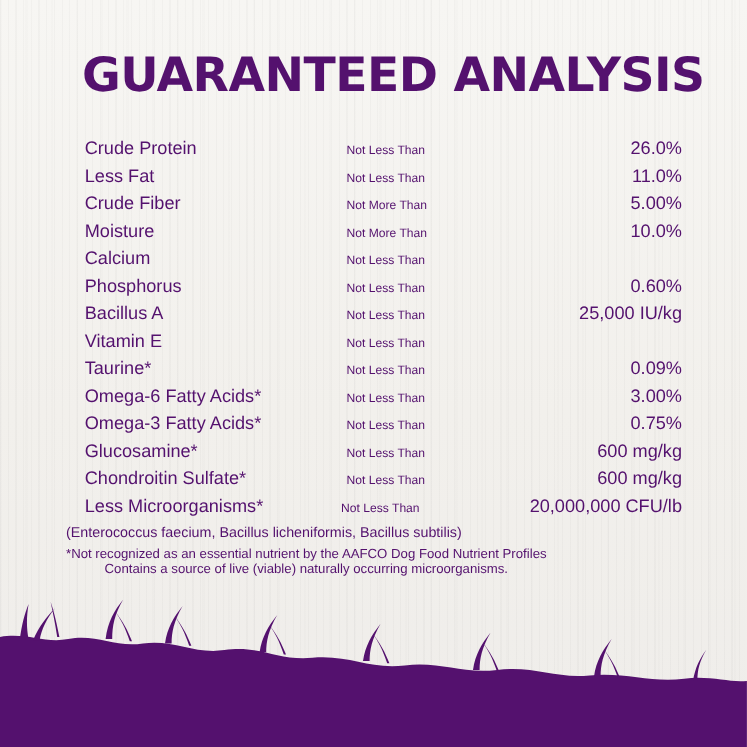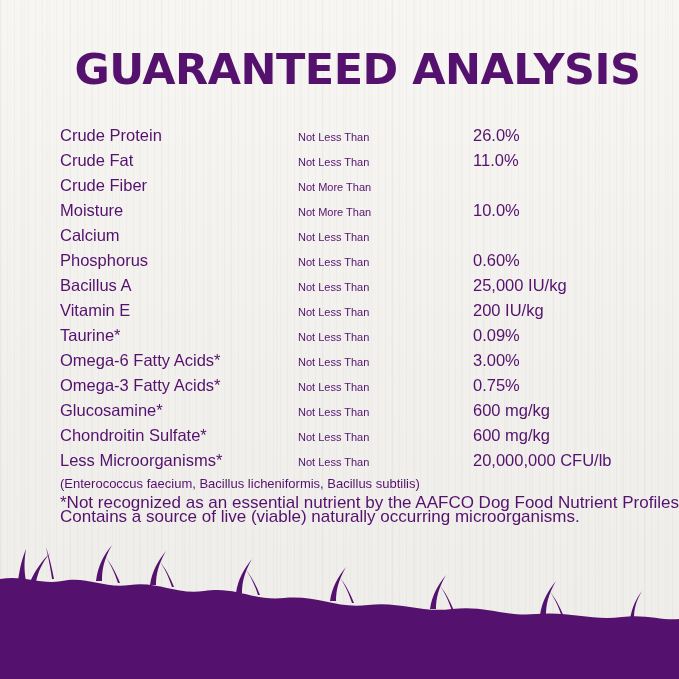--- a/index.html
+++ b/index.html
@@ -47,53 +47,56 @@
   .table {
     position: absolute;
     left: 60px;
     top: 126px;
     width: 560px;
   }
   .row {
     display: flex;
     align-items: baseline;
     height: 25px;
+    margin-left: 17px;
   }
   .col-nutrient {
     width: 238px;
     color: #54116e;
     font-size: 16.5px;
     white-space: nowrap;
   }
   .col-qualifier {
     width: 175px;
     color: #54116e;
     font-size: 11px;
     white-space: nowrap;
   }
   .col-value {
     flex: 1;
     color: #54116e;
     font-size: 16.5px;
+    text-align: right;
     white-space: nowrap;
   }
   .organisms {
     position: absolute;
     left: 60px;
     top: 476px;
     color: #54116e;
     font-size: 13px;
   }
   .footnotes {
     position: absolute;
     left: 60px;
     top: 496px;
     color: #54116e;
-    font-size: 17px;
+    font-size: 12px;
     line-height: 14px;
+    text-align: center;
   }
   .footnotes div {
     white-space: nowrap;
   }
   .grass {
     position: absolute;
     left: 0;
     bottom: 0;
     width: 679px;
     height: 160px;
@@ -109,28 +112,29 @@
 
   <div class="table">
 
     <div class="row">
       <span class="col-nutrient">Crude Protein</span>
       <span class="col-qualifier">Not Less Than</span>
       <span class="col-value">26.0%</span>
     </div>
 
     <div class="row">
-      <span class="col-nutrient">Crude Fat</span>
+      <span class="col-nutrient">Less Fat</span>
       <span class="col-qualifier">Not Less Than</span>
       <span class="col-value">11.0%</span>
     </div>
 
     <div class="row">
       <span class="col-nutrient">Crude Fiber</span>
       <span class="col-qualifier">Not More Than</span>
+      <span class="col-value">5.00%</span>
     </div>
 
     <div class="row">
       <span class="col-nutrient">Moisture</span>
       <span class="col-qualifier">Not More Than</span>
       <span class="col-value">10.0%</span>
     </div>
 
     <div class="row">
       <span class="col-nutrient">Calcium</span>
@@ -145,21 +149,20 @@
 
     <div class="row">
       <span class="col-nutrient">Bacillus A</span>
       <span class="col-qualifier">Not Less Than</span>
       <span class="col-value">25,000 IU/kg</span>
     </div>
 
     <div class="row">
       <span class="col-nutrient">Vitamin E</span>
       <span class="col-qualifier">Not Less Than</span>
-      <span class="col-value">200 IU/kg</span>
     </div>
 
     <div class="row">
       <span class="col-nutrient">Taurine*</span>
       <span class="col-qualifier">Not Less Than</span>
       <span class="col-value">0.09%</span>
     </div>
 
     <div class="row">
       <span class="col-nutrient">Omega-6 Fatty Acids*</span>

